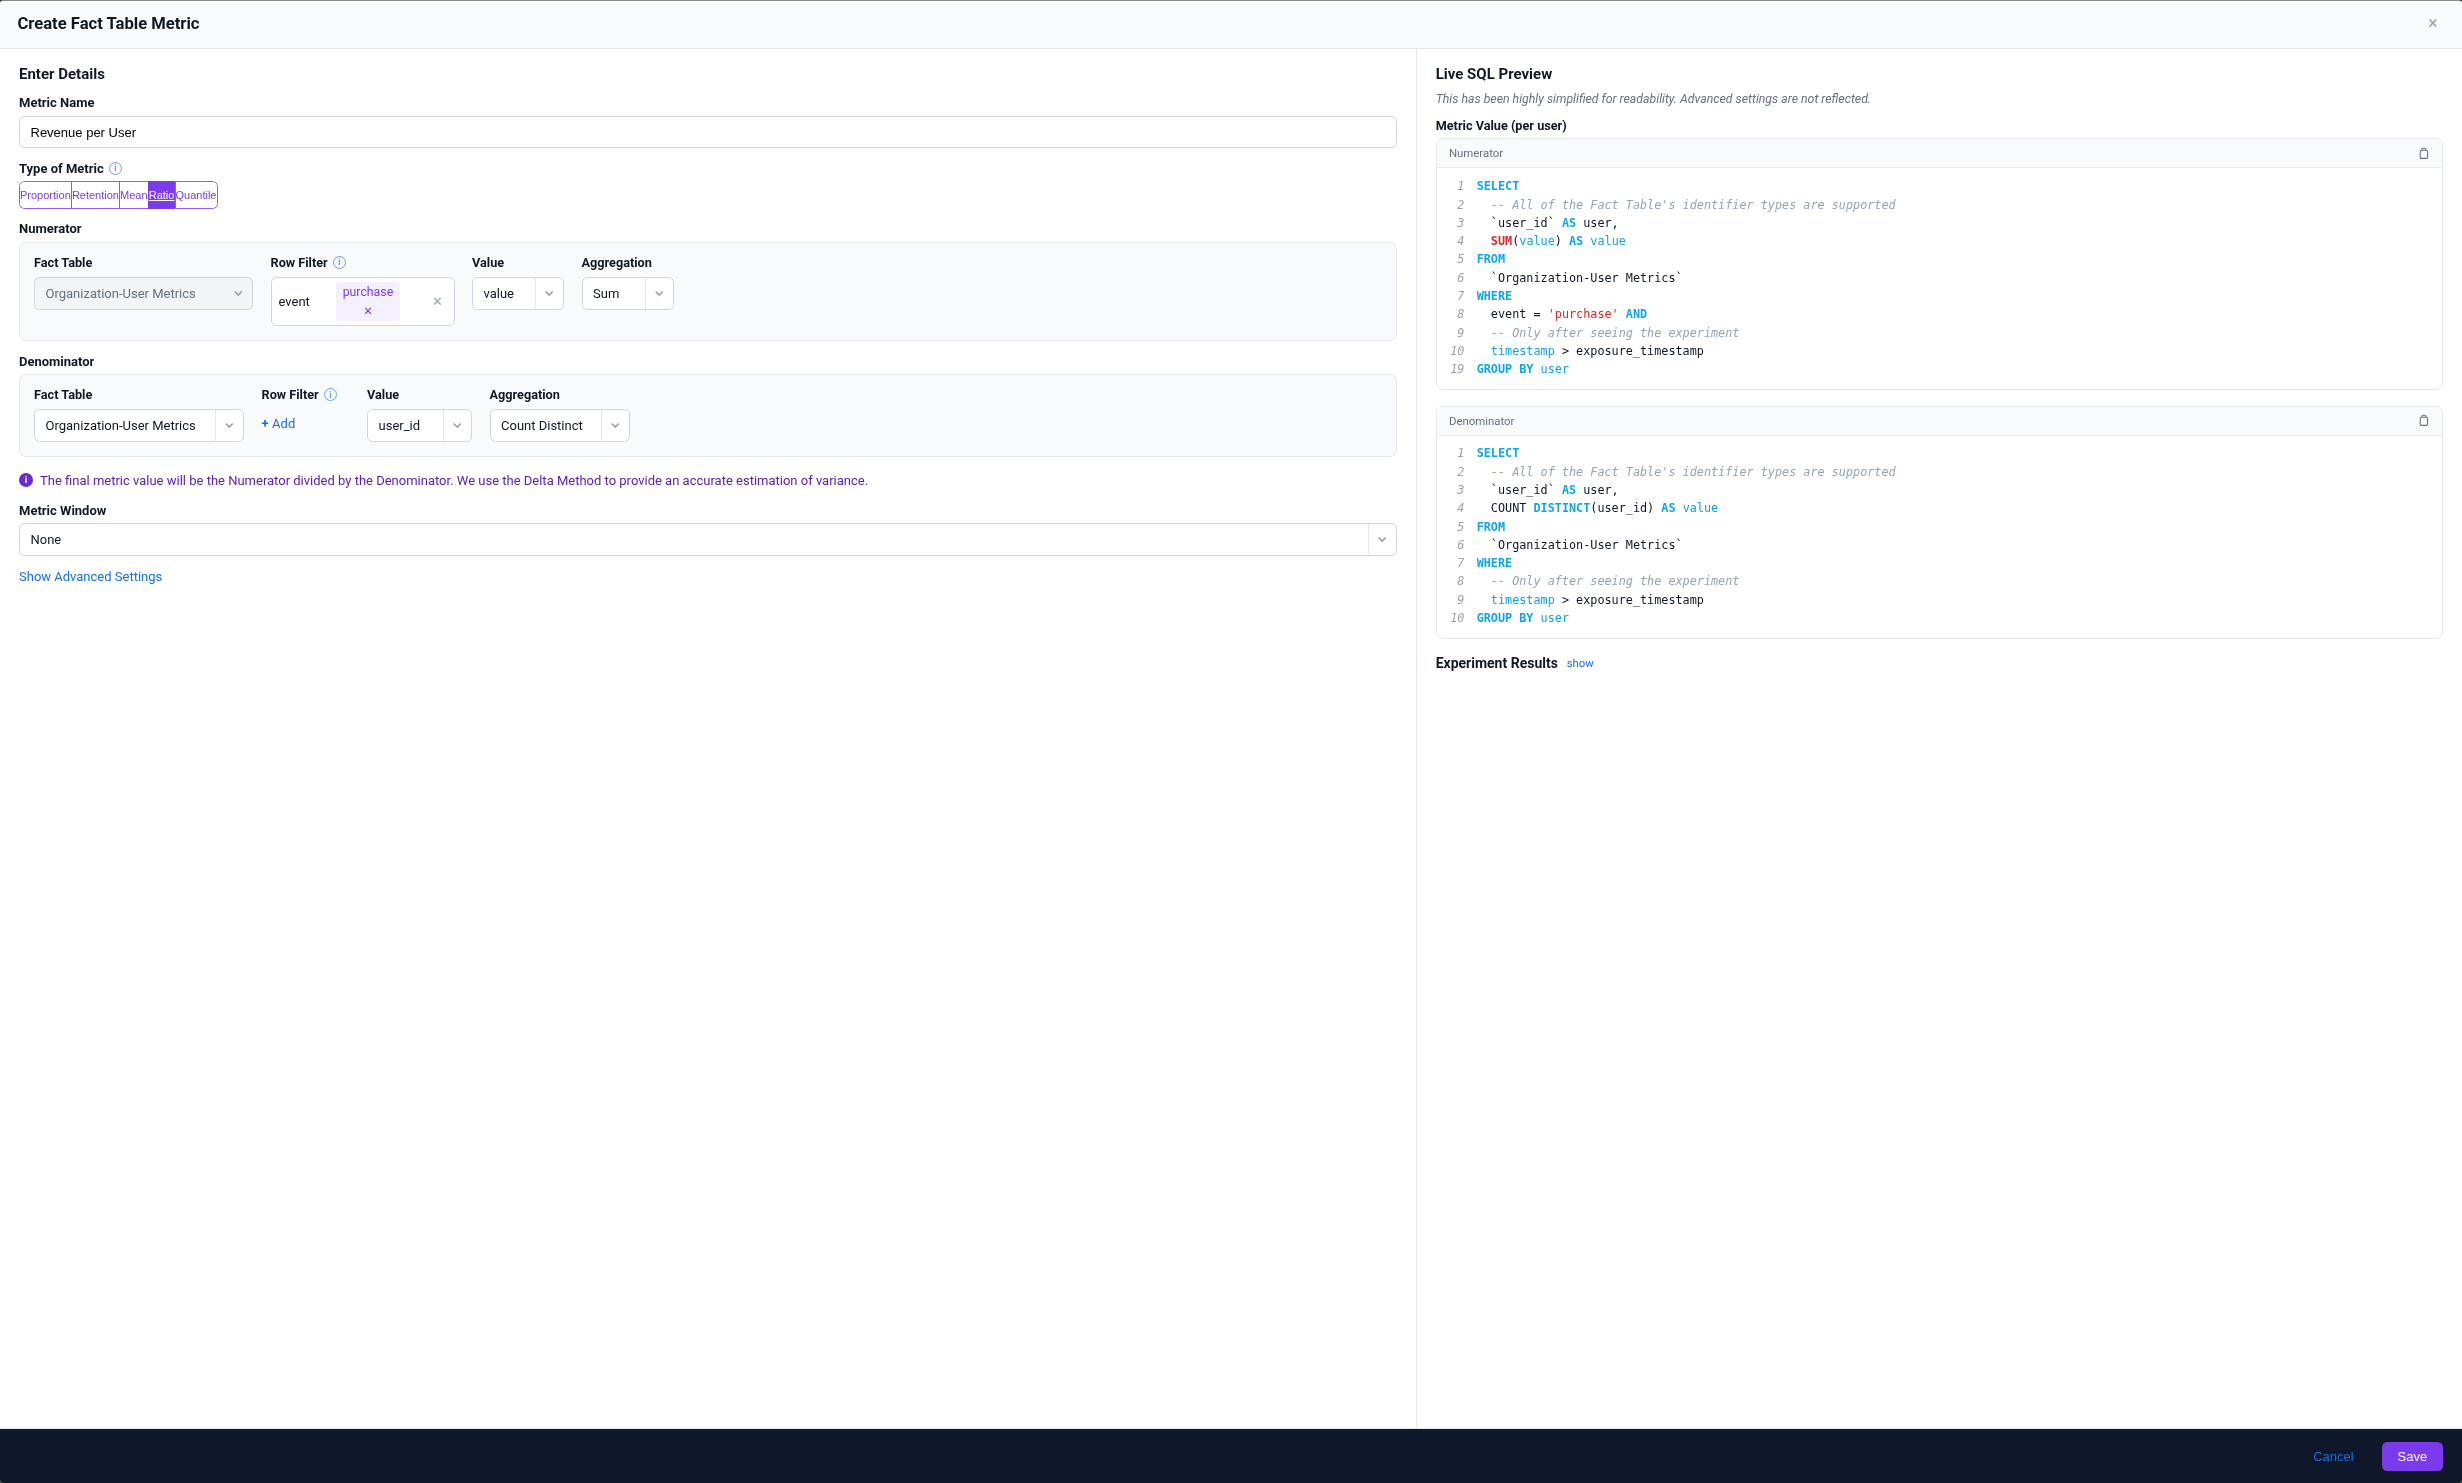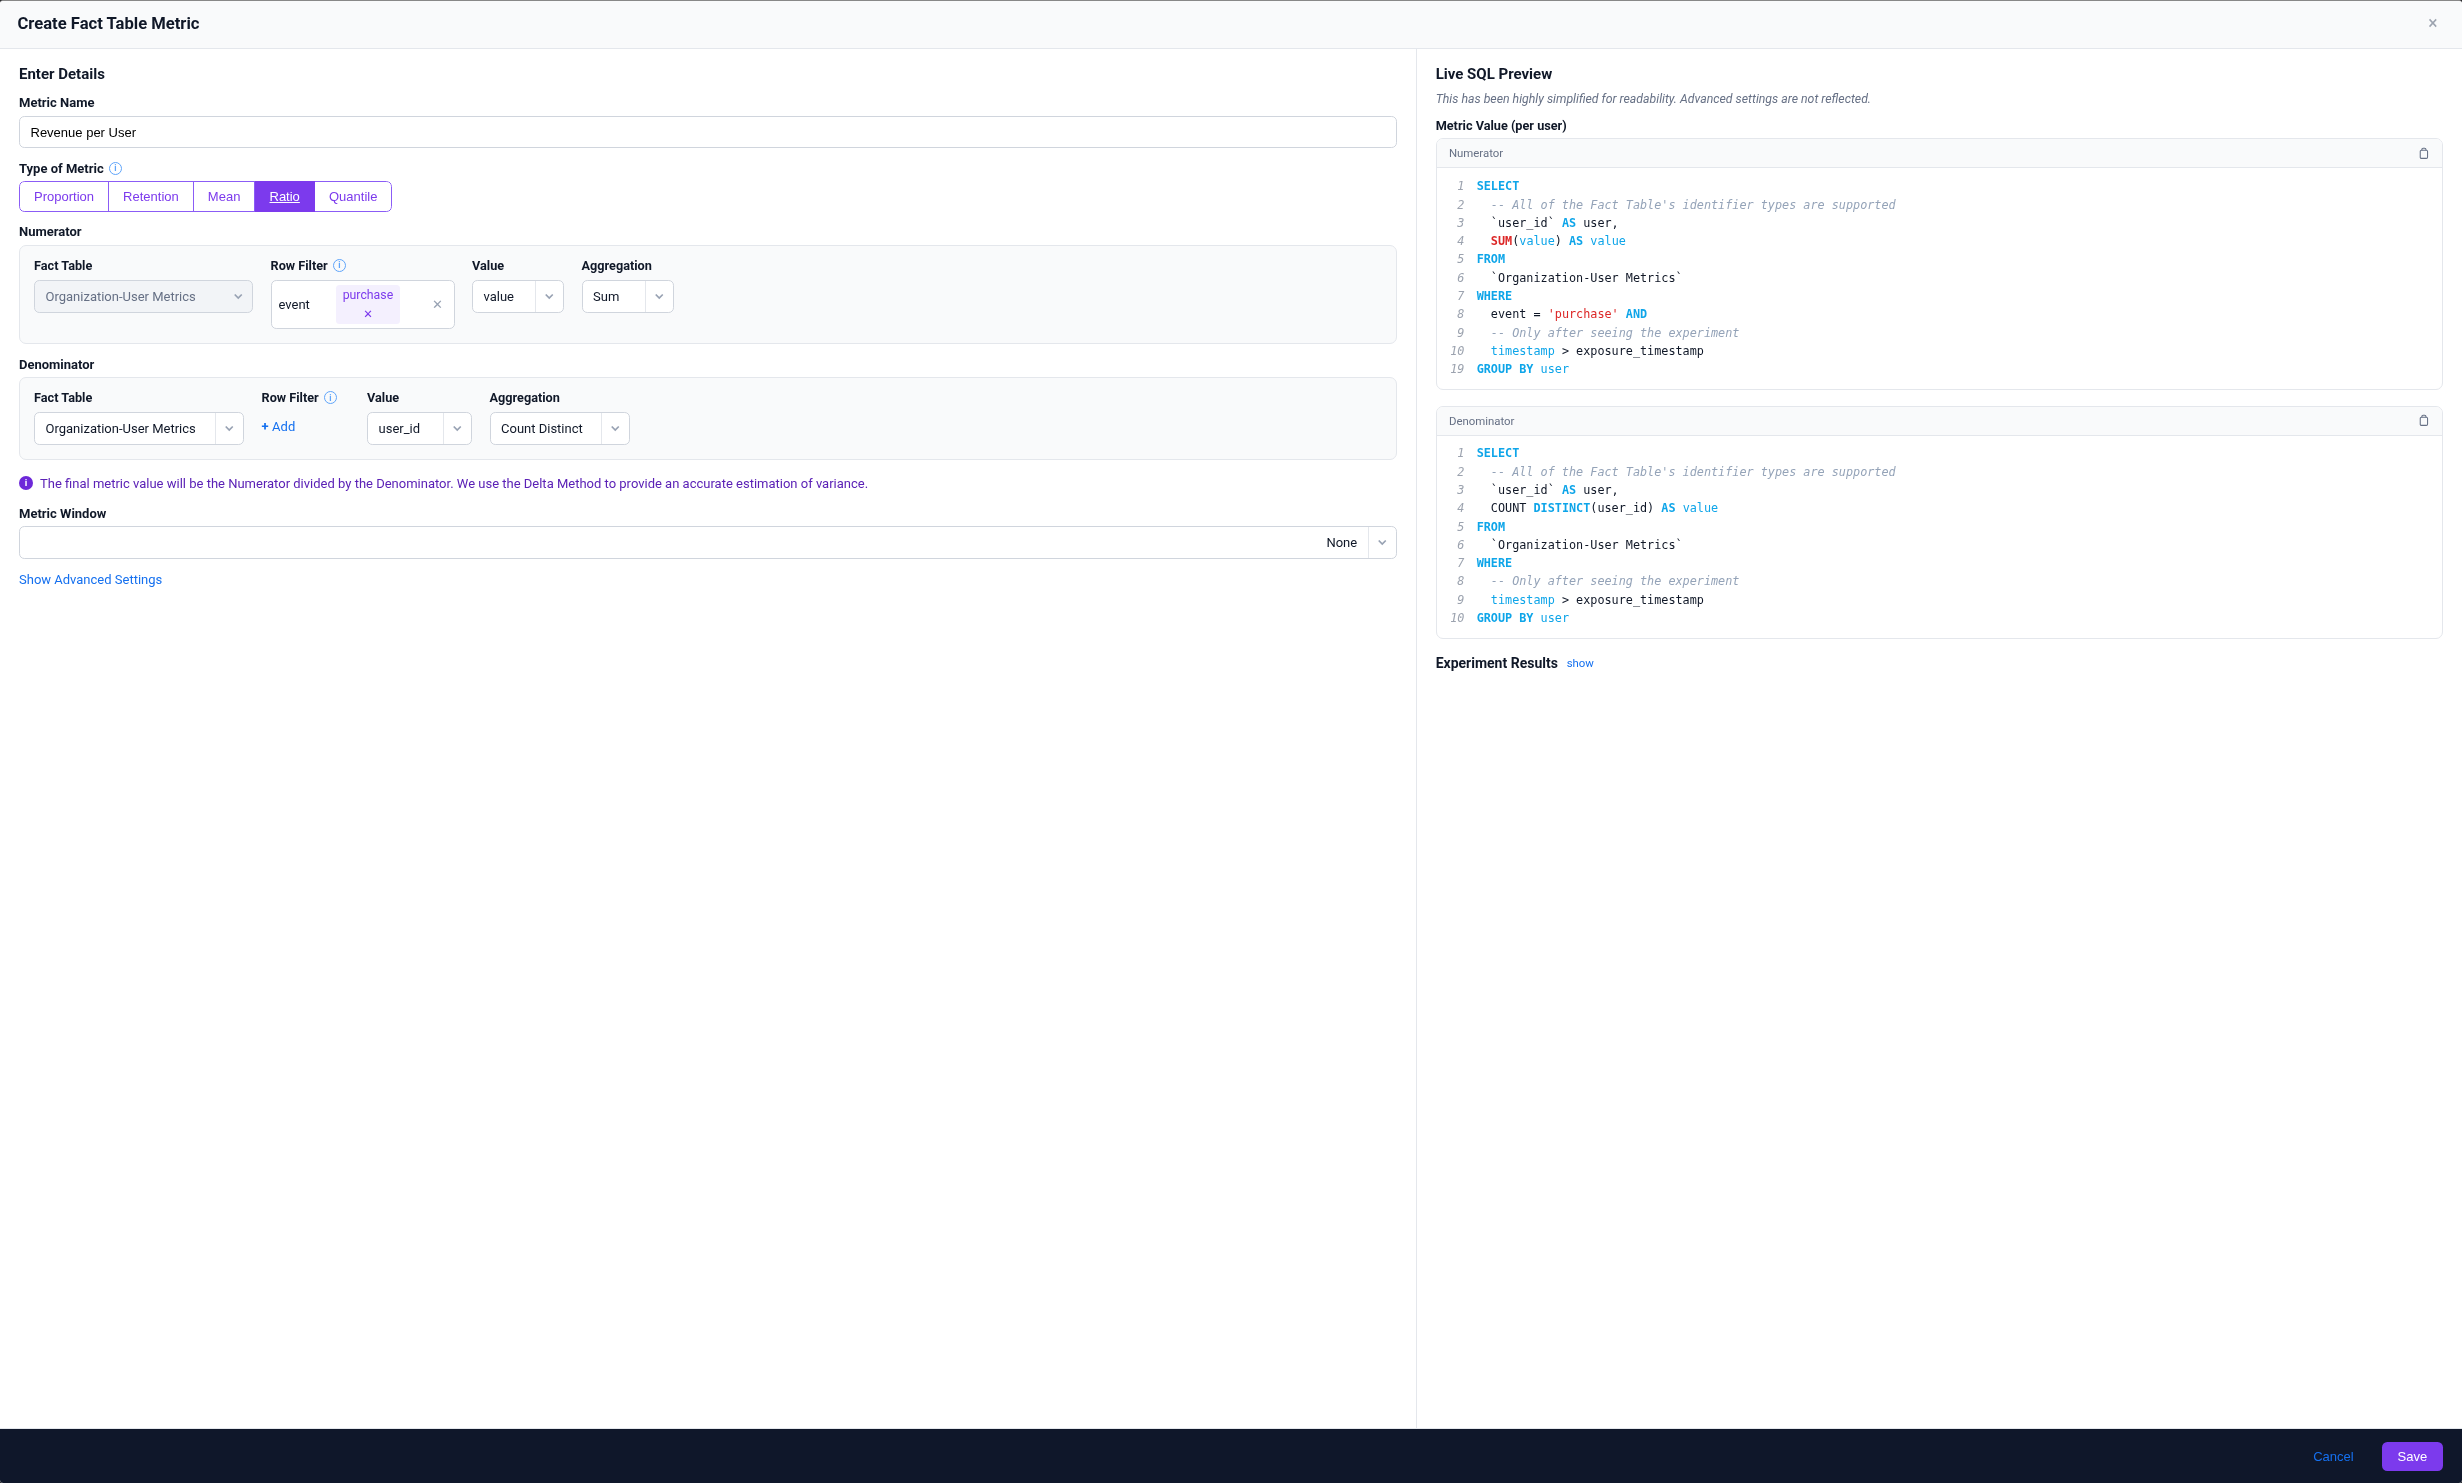--- a/index.html
+++ b/index.html
@@ -76,21 +76,21 @@
   }
   .select.disabled { background:#f2f4f7; color:#667085; }
   .select.disabled .chev-box { border-left-color: transparent; }
 
   .seg-group {
     display:inline-flex;
     border-radius:5.3px;
     overflow:hidden;
   }
   .seg {
-    padding:7px 14px; font-size:13px;
+    padding:7px 0; font-size:11px;
     border:0.9px solid var(--purple-border);
     color:var(--purple);
     background:#fff;
     cursor:pointer;
     margin-left:-0.9px;
   }
   .seg:first-child { margin-left:0; border-top-left-radius:5.3px; border-bottom-left-radius:5.3px; }
   .seg:last-child { border-top-right-radius:5.3px; border-bottom-right-radius:5.3px; }
   .seg.active { background:var(--purple); color:#fff; border-color:var(--purple); position:relative; z-index:1;text-decoration:underline; }
 
@@ -328,21 +328,21 @@
           </div>
         </div>
       </div>
 
       <div class="callout">
         <span class="dot">i</span>
         <span>The final metric value will be the Numerator divided by the Denominator. We use the Delta Method to provide an accurate estimation of variance.</span>
       </div>
 
       <div class="label">Metric Window</div>
-      <div class="select" style="width:100%;text-align:right;">
+      <div class="select" style="width:100%;">
         <span class="val">None</span>
         <span class="chev-box">
           <svg class="chev-svg" viewBox="0 0 12 12">
               <path d="M2 4 L6 8 L10 4"></path>
             </svg>
         </span>
       </div>
 
       <span class="adv-link">Show Advanced Settings</span>
     </div>

